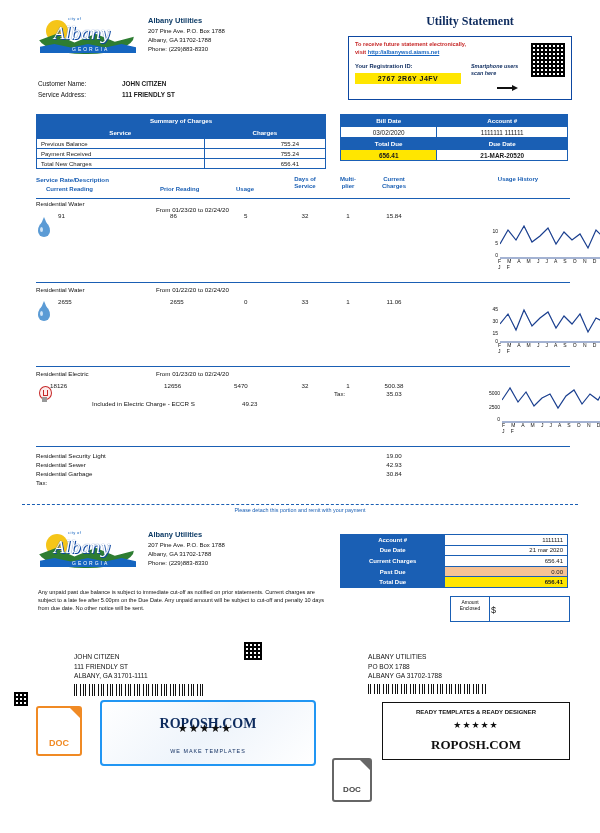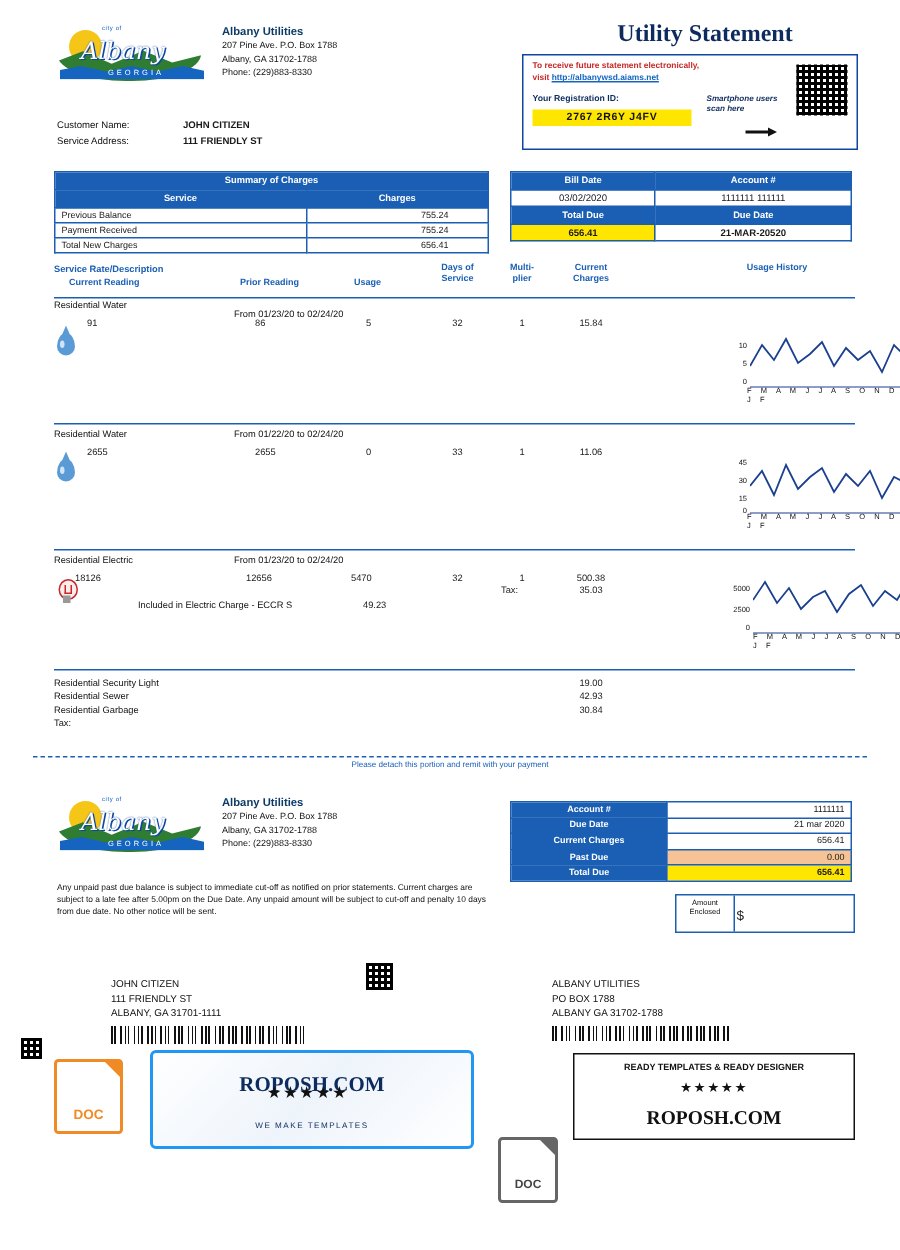--- a/index.html
+++ b/index.html
@@ -21,21 +21,21 @@
   .logo-hill{position:absolute;left:0;top:18px;width:96px;height:22px;background:#2e7d32;border-radius:0 0 46px 46px/0 0 18px 18px;clip-path:polygon(0 40%,18% 10%,38% 48%,60% 8%,80% 44%,100% 22%,100% 100%,0 100%);}
   .logo-wave{position:absolute;left:2px;top:30px;width:96px;height:9px;background:#1565c0;clip-path:polygon(0 30%,15% 0,32% 40%,50% 0,68% 40%,85% 0,100% 35%,100% 100%,0 100%);}
   .logo-city{position:absolute;left:30px;top:2px;font-size:4px;color:#1565c0;letter-spacing:.4px;}
   .logo-name{position:absolute;left:16px;top:10px;font-family:"DejaVu Serif",serif;font-style:italic;font-size:16px;color:#ffffff;text-shadow:0 0 1px #0d47a1,1px 1px 0 #0d47a1;}
   .logo-sub{position:absolute;left:34px;top:32px;font-size:5px;color:#ffffff;letter-spacing:2px;}
 
   .company{left:148px;top:16px;width:150px;}
   .company .cname{font-weight:bold;font-size:7.5px;color:#0d3b66;margin-bottom:2px;}
   .company .cline{font-size:6px;line-height:9px;color:#111;}
 
-  .title{left:360px;top:14px;width:220px;text-align:center;font-size:16px;font-weight:bold;color:#0d2b5e;font-family:"Liberation Serif",serif;}
+  .title{left:360px;top:14px;width:220px;text-align:center;font-size:12px;font-weight:bold;color:#0d2b5e;font-family:"Liberation Serif",serif;}
 
   .ebox{left:348px;top:36px;width:222px;height:62px;border:1.5px solid #0d47a1;background:#ffffff;}
   .ebox .eline1{position:absolute;left:6px;top:4px;width:160px;font-size:5.6px;font-weight:bold;color:#c62828;}
   .ebox .eline2{position:absolute;left:6px;top:12px;width:160px;font-size:5.6px;font-weight:bold;color:#c62828;}
   .ebox .elink{color:#1565c0;text-decoration:underline;}
   .ebox .reglab{position:absolute;left:6px;top:26px;font-size:5.8px;font-weight:bold;color:#0d2b5e;}
   .ebox .regval{position:absolute;left:6px;top:36px;width:106px;height:11px;background:#ffe600;font-size:7px;font-weight:bold;color:#111;text-align:center;line-height:11px;letter-spacing:.5px;}
   .ebox .smart{position:absolute;left:122px;top:26px;width:58px;font-size:5.4px;font-style:italic;font-weight:bold;color:#0d2b5e;line-height:7px;}
   .arrow{position:absolute;left:148px;top:48px;width:22px;height:6px;}
   .arrow .stem{position:absolute;left:0;top:2px;width:16px;height:2px;background:#111;}

